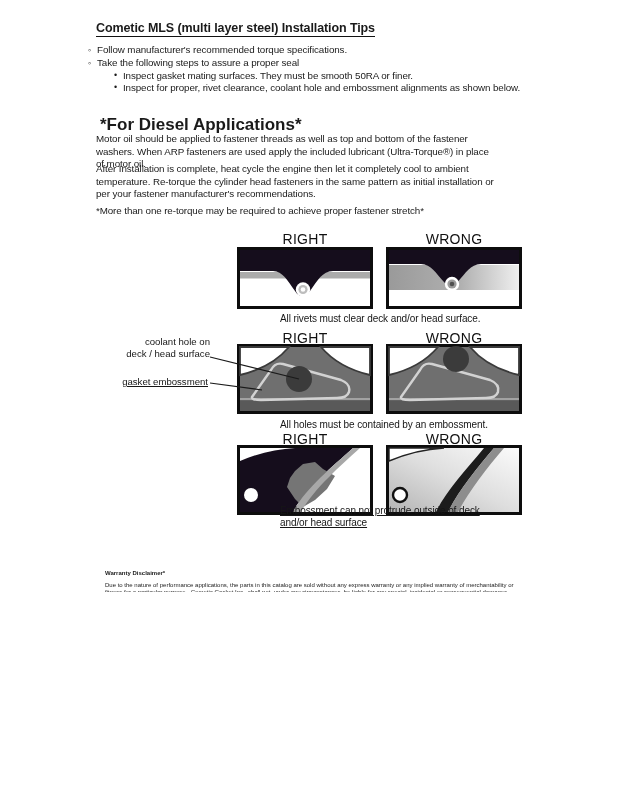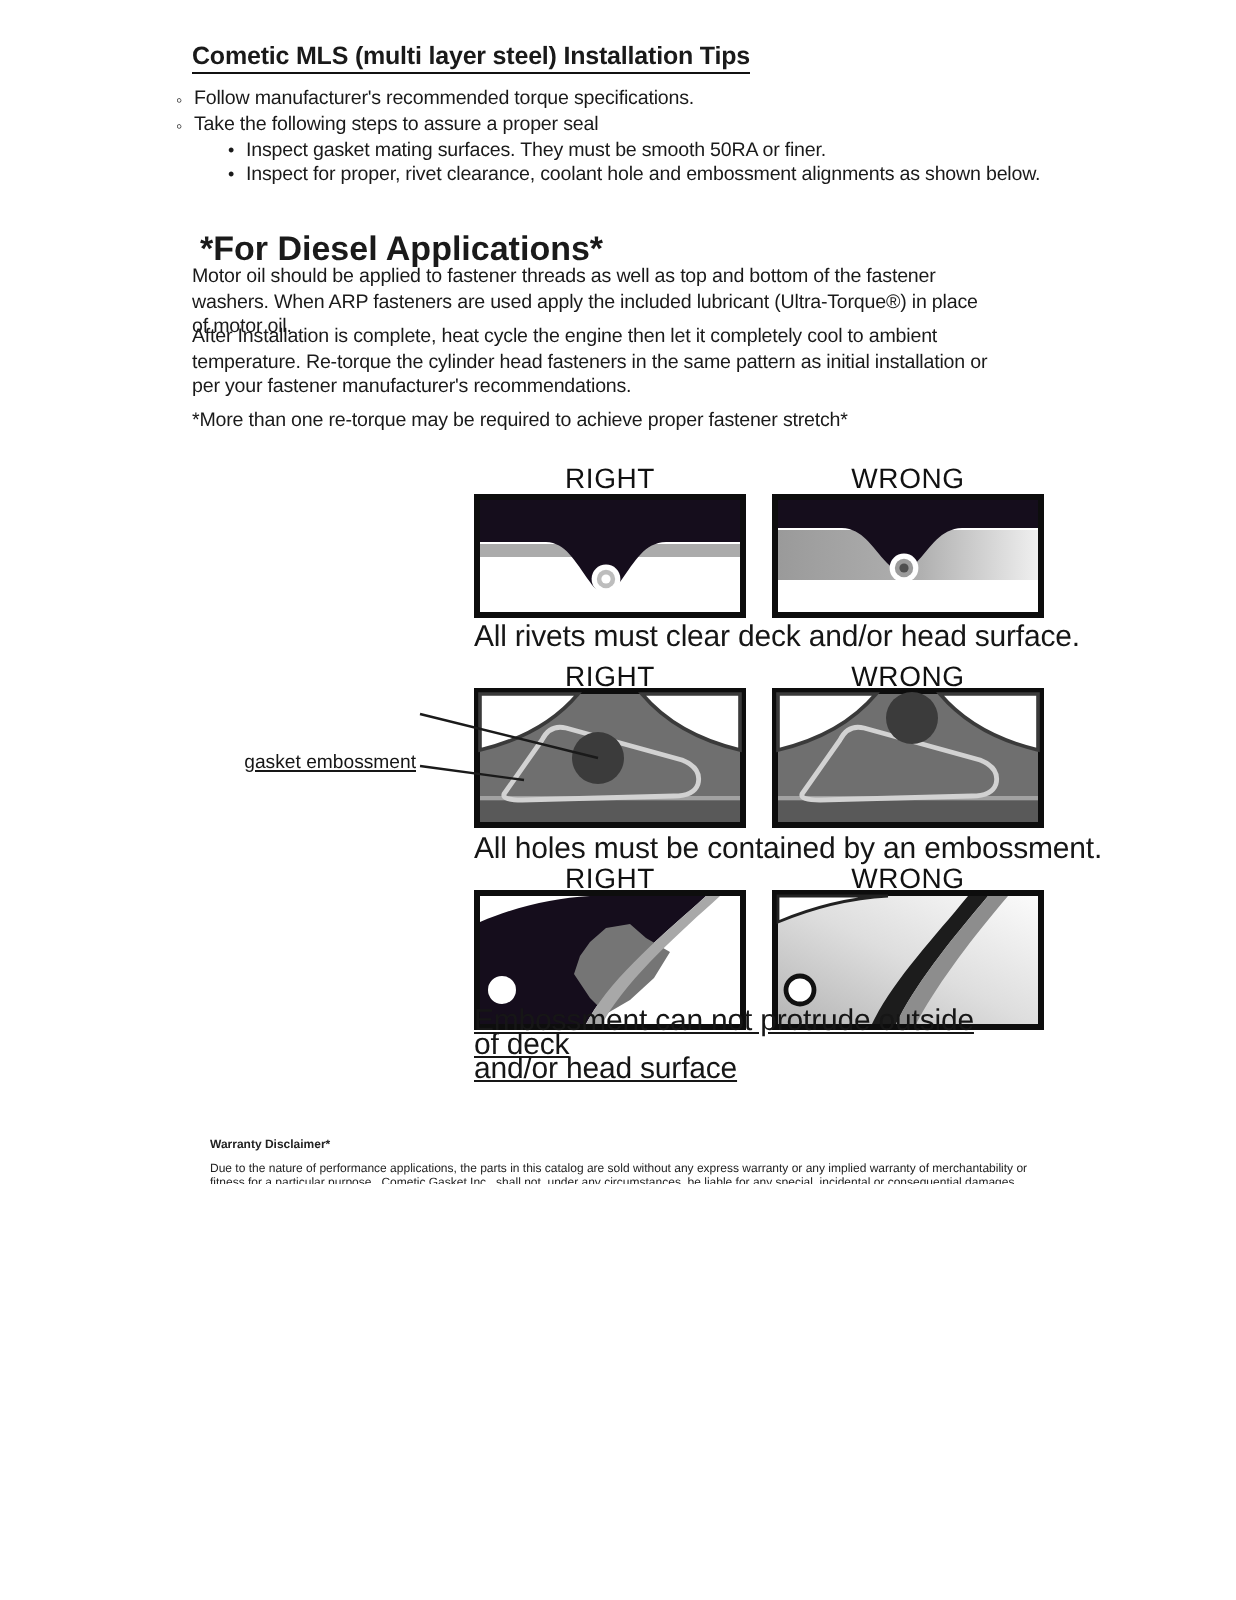--- a/index.html
+++ b/index.html
@@ -16,21 +16,21 @@
   .bullet{position:relative;padding-left:9px;white-space:nowrap;}
   .bullet::before{content:"◦";position:absolute;left:0;top:0;font-size:9px;}
   .subbullet{position:relative;margin-left:26px;padding-left:9px;white-space:nowrap;}
   .subbullet::before{content:"•";position:absolute;left:0;top:-1px;font-size:9px;}
   .diesel-h{left:100px;top:115px;font-size:17px;font-weight:bold;text-align:right;}
   .para{left:96px;width:402px;font-size:9.8px;line-height:12.6px;letter-spacing:-0.1px;}
   .p1{top:133px;}
   .p2{top:163px;}
   .p3{top:205px;white-space:nowrap;}
   .dlabel{width:136px;text-align:center;font-size:14px;letter-spacing:0.3px;color:#111;}
-  .caption{font-size:15px;line-height:12px;letter-spacing:-0.1px;color:#161616;}
+  .caption{font-size:10px;line-height:12px;letter-spacing:-0.1px;color:#161616;margin-left:43px;}
   .sidelabel{font-size:9.6px;line-height:11.5px;text-align:right;color:#161616;}
   .legal{left:105px;top:570px;width:412px;font-size:6px;line-height:7.2px;color:#222;}
   .legal .lh{font-weight:bold;margin-bottom:5px;}
   .legal p{margin:0 0 6.5px 0;white-space:pre-wrap;}
   .pagecode{left:385px;top:756px;font-size:14.5px;letter-spacing:0.2px;color:#a16207;}
   svg{display:block;}
 </style>
 </head>
 <body>
 
@@ -84,20 +84,24 @@
         <circle cx="66" cy="37" r="2.3" fill="#4f4f4f"></circle>
       </g>
     </svg>
   </div>
 
   <div class="abs caption" style="left:237px;top:313px;white-space:nowrap;">All rivets must clear deck and/or head surface.</div>
 
   <div class="abs dlabel" style="left:237px;top:330px;">RIGHT</div>
   <div class="abs dlabel" style="left:386px;top:330px;">WRONG</div>
 
+  <div class="abs sidelabel" style="left:100px;top:336px;width:110px;">
+    <div>coolant hole on</div>
+    <div>deck / head surface</div>
+  </div>
   <div class="abs sidelabel" style="left:100px;top:376px;width:108px;text-decoration:underline;">gasket embossment</div>
 
   <div class="abs" style="left:237px;top:344px;">
     <svg width="136" height="70" viewBox="0 0 136 70">
       <rect x="1.5" y="1.5" width="133" height="67" fill="#6f6f6f" stroke="#0d0d0d" stroke-width="3"></rect>
       <path d="M3,3 H52 C41,16 24,26 3,31 Z" fill="#ffffff" stroke="#3a3a3a" stroke-width="1.8"></path>
       <path d="M133,3 H84 C95,16 112,26 133,31 Z" fill="#ffffff" stroke="#3a3a3a" stroke-width="1.8"></path>
       <line x1="3" y1="55" x2="133" y2="55" stroke="#a2a2a2" stroke-width="2"></line>
       <rect x="3" y="56.5" width="130" height="10.5" fill="#595959"></rect>
       <path d="M15,53 L34,26 Q38,18 46,20 L104,36 Q114,40 112,48 Q110,54 100,54 L24,56 Q14,56 15,53 Z" fill="none" stroke="#d2d2d2" stroke-width="2.4" stroke-linejoin="round"></path>

